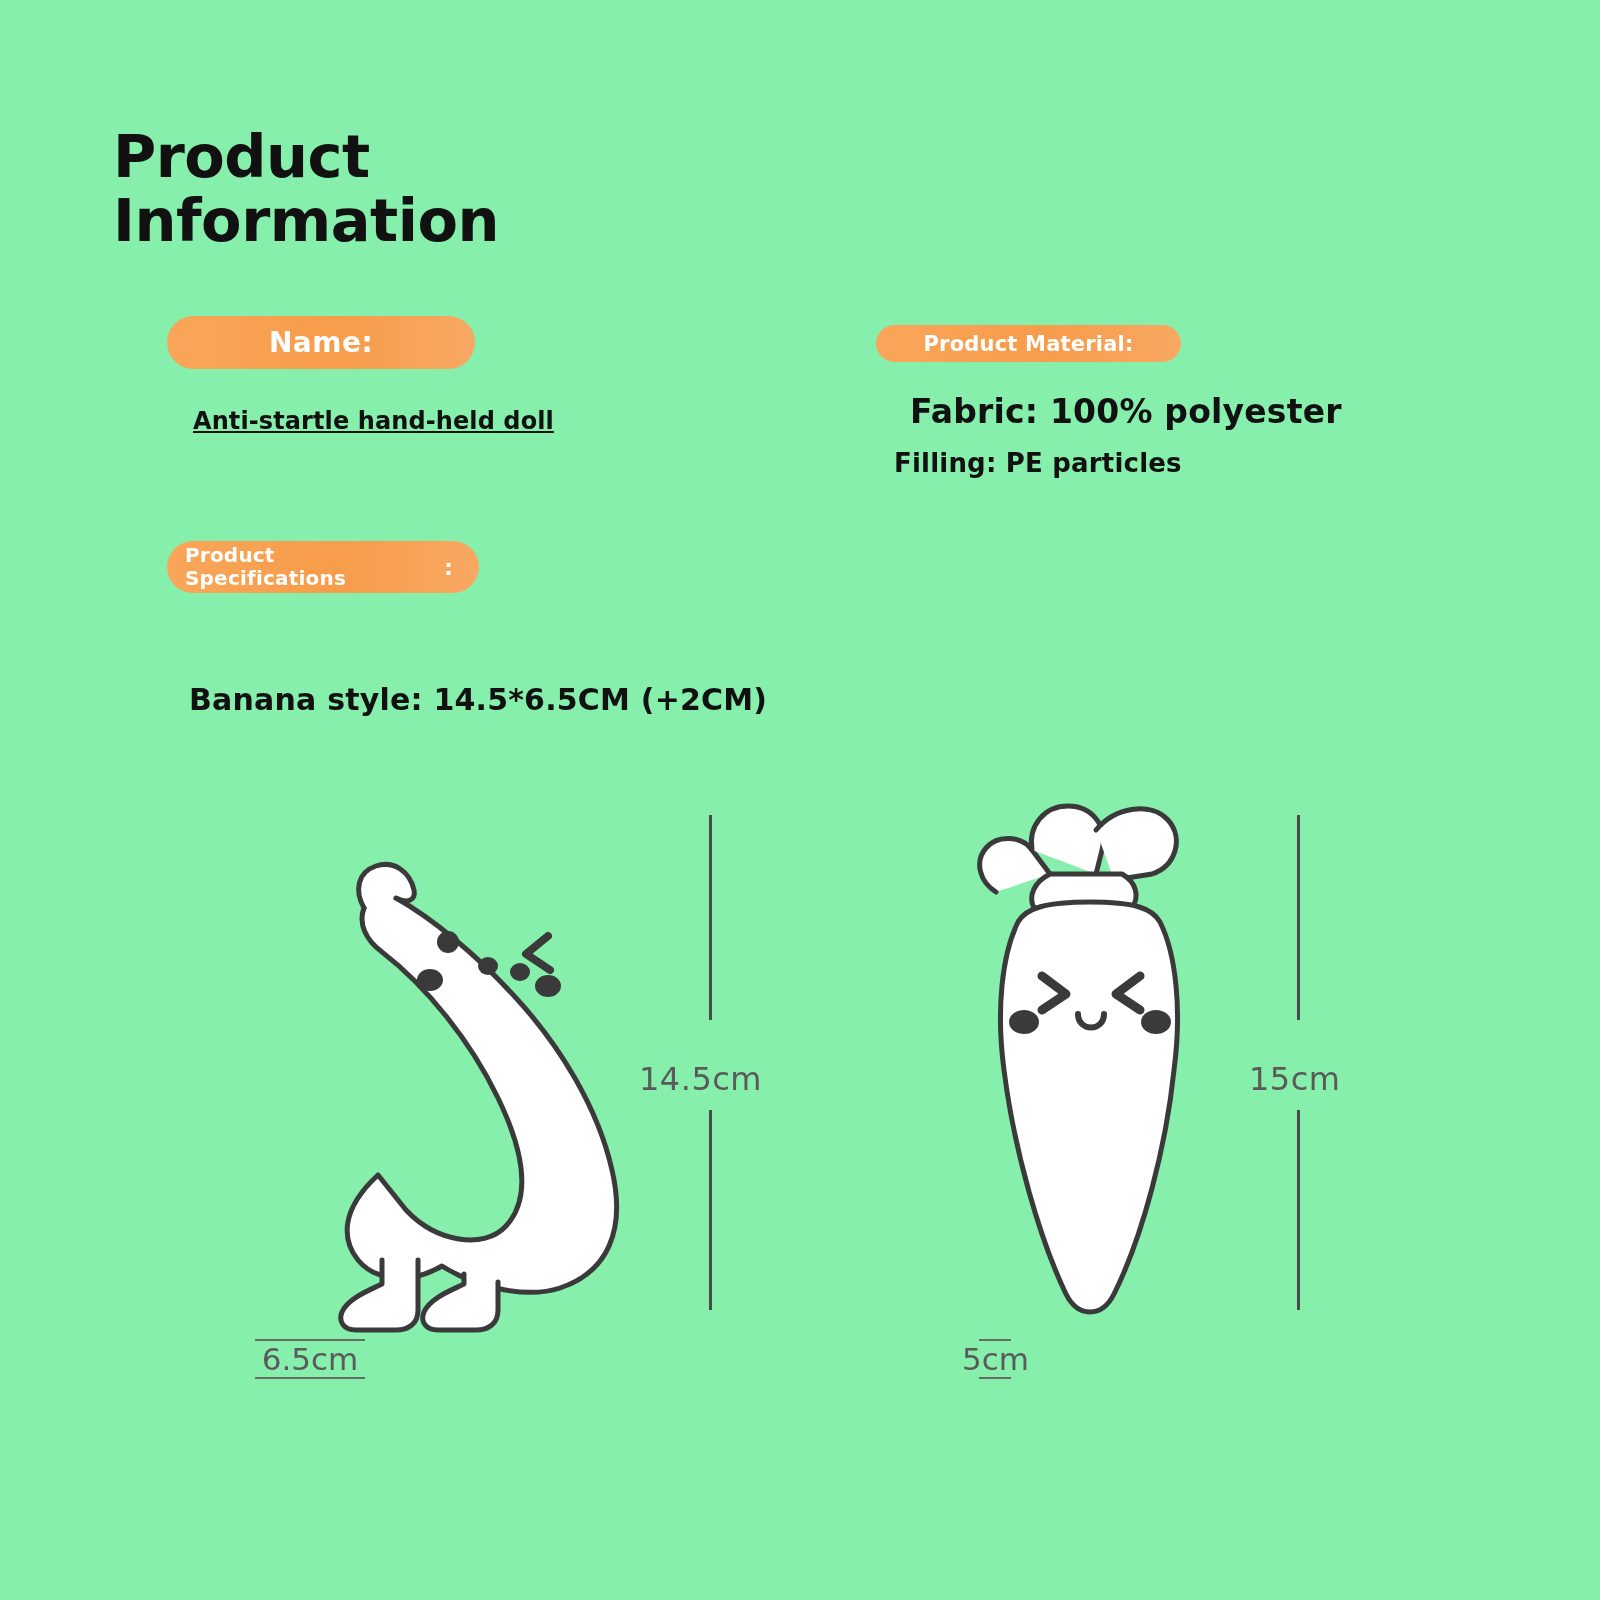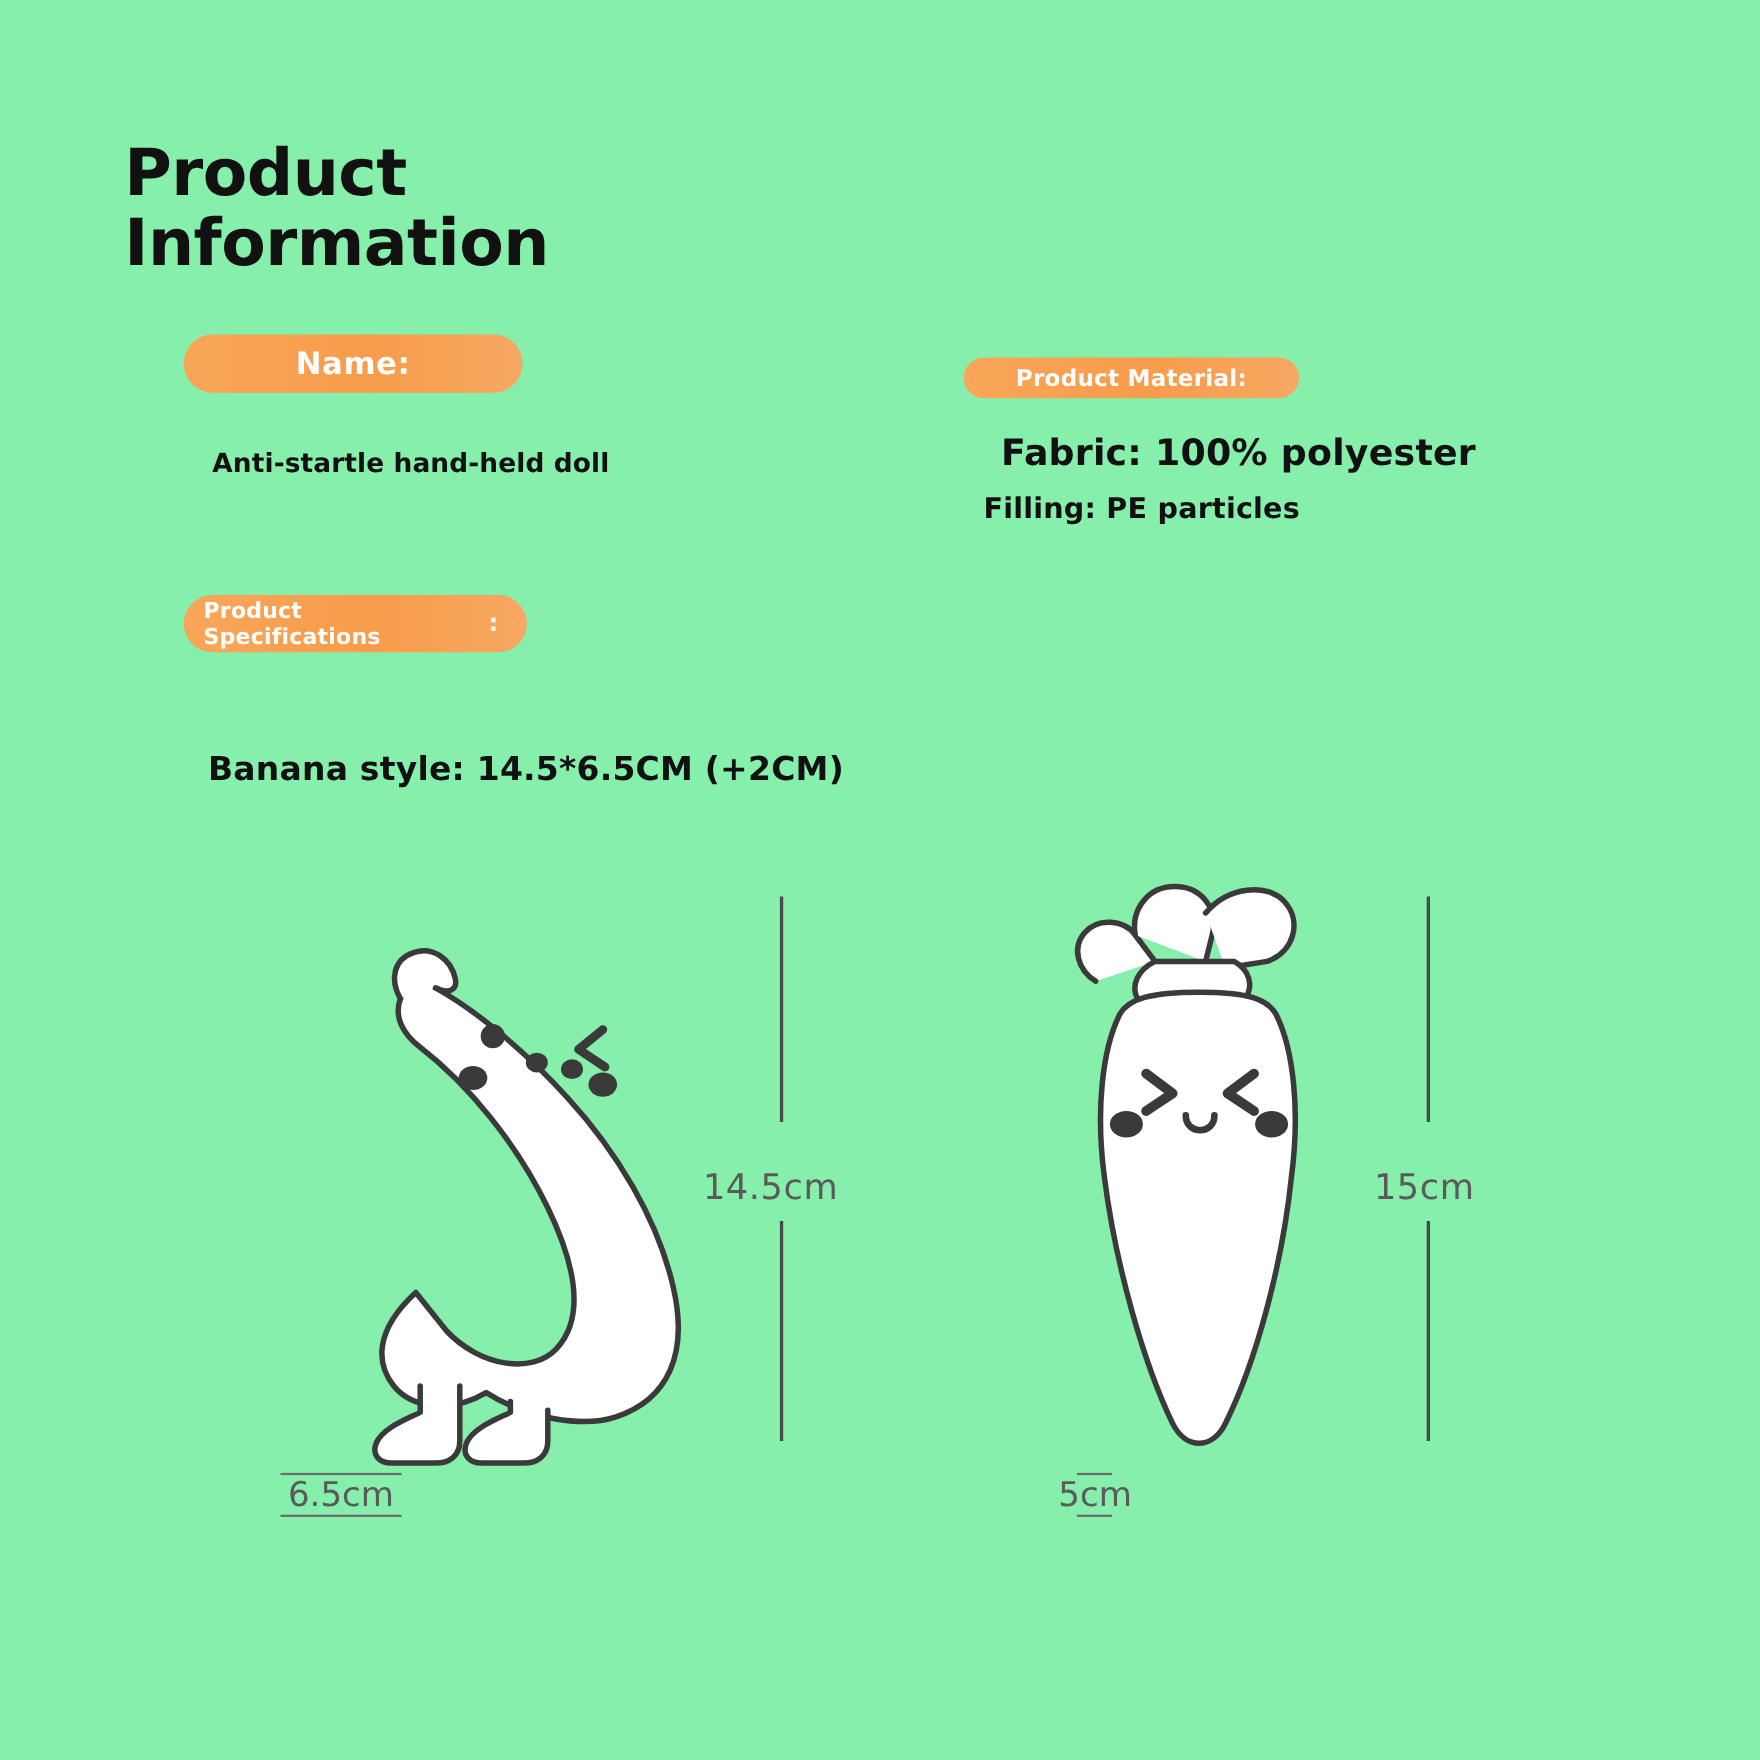--- a/index.html
+++ b/index.html
@@ -45,21 +45,21 @@
     justify-content: center;
     border-radius: 999px;
     color: #ffffff;
     font-weight: bold;
     text-align: center;
     background: linear-gradient(90deg, #f9a65a 0%, #f79c4a 55%, #f8a863 100%);
   }
 
   #pill-name {
     left: 167px;
-    top: 304px;
+    top: 316px;
     width: 308px;
     height: 53px;
     font-size: 28px;
     letter-spacing: 0.5px;
   }
 
   #pill-material {
     left: 876px;
     top: 325px;
     width: 305px;
@@ -95,20 +95,21 @@
     position: absolute;
     font-weight: bold;
     color: #111111;
   }
 
   #name-value {
     left: 193px;
     top: 407px;
     font-size: 24px;
     letter-spacing: 0.1px;
+    text-decoration: underline;
   }
 
   #material-fabric {
     left: 894px;
     top: 392px;
     font-size: 33px;
     letter-spacing: 0.2px;
     margin-left: 16px;
   }
 

